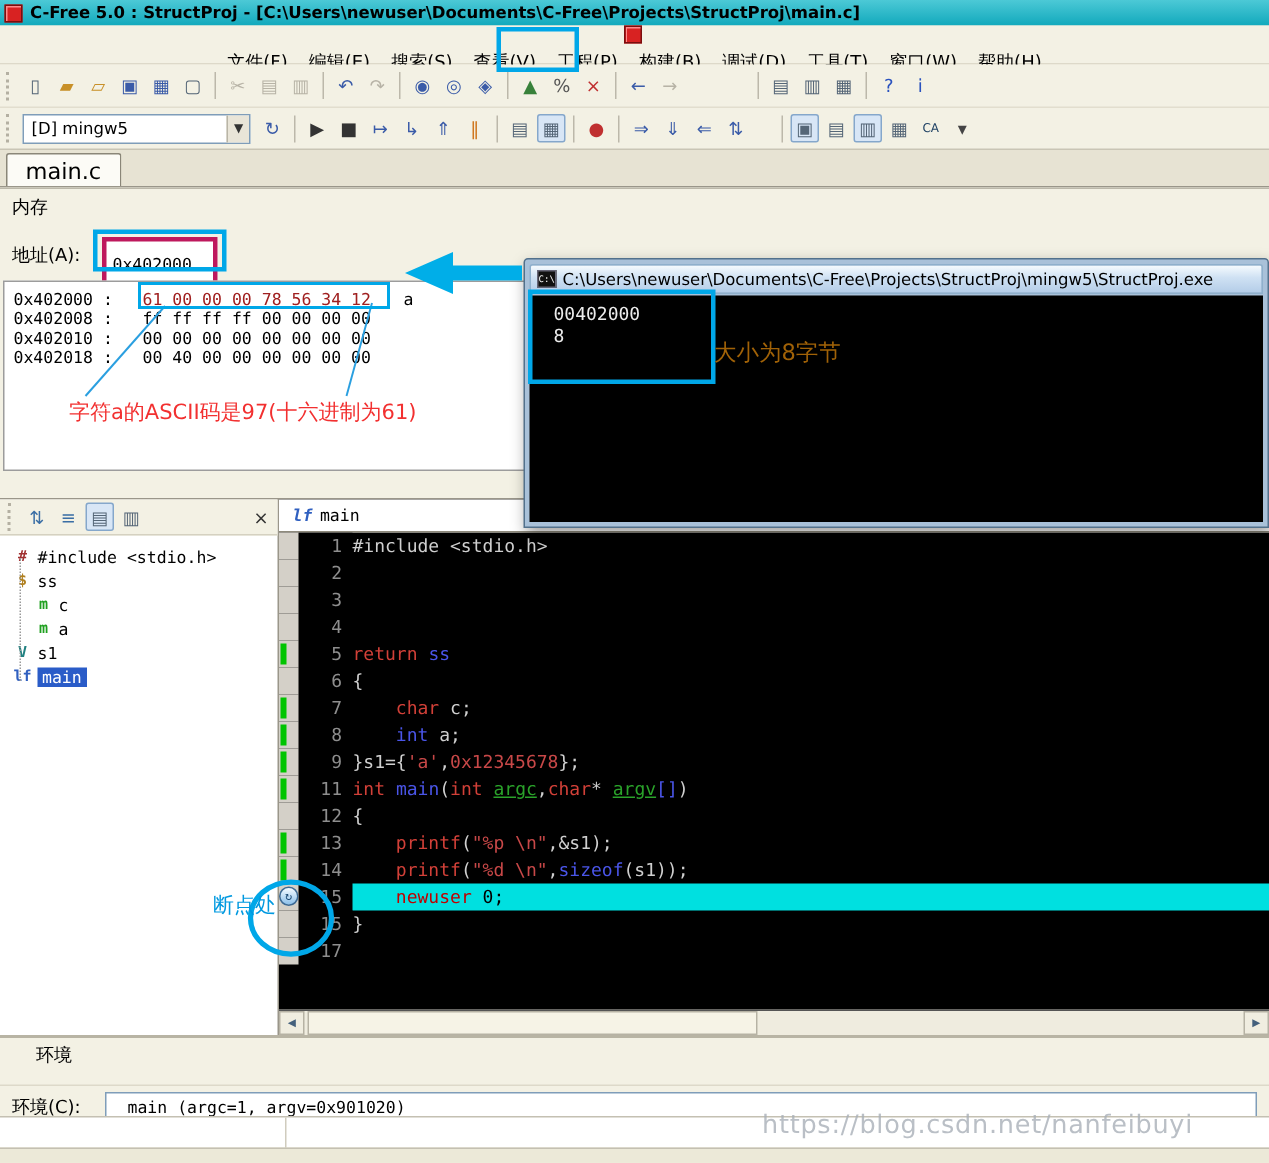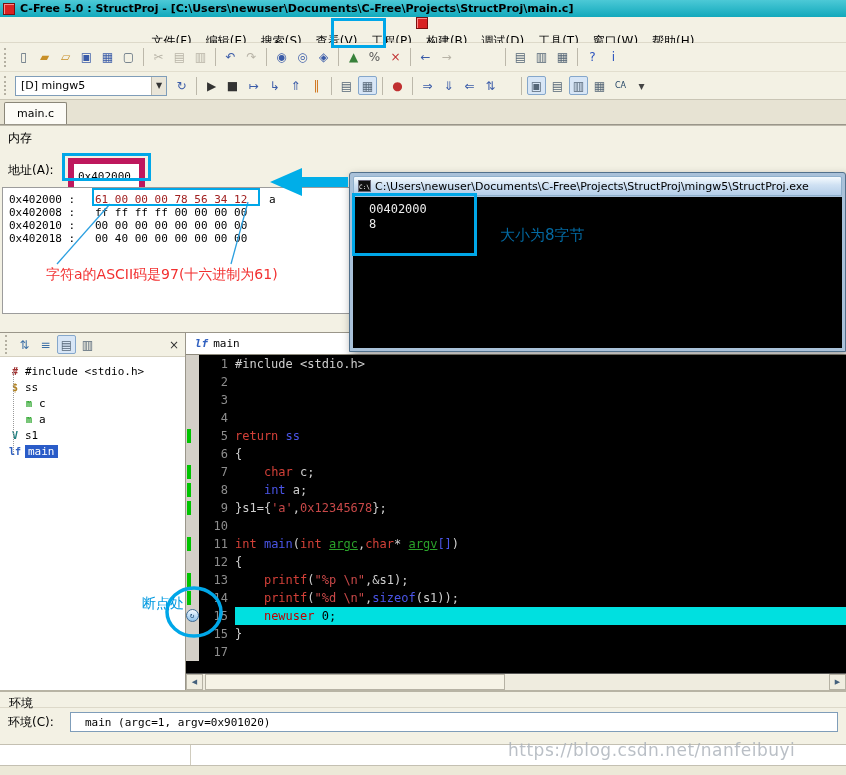--- a/index.html
+++ b/index.html
@@ -39,28 +39,28 @@
   .tbsep { width:1px; height:18px; background:#bcb8aa; margin:0 4px; flex:none; }
   .combo { width:152px; height:20px; background:#fff; border:1px solid #7f9db9; display:flex;
     align-items:center; font-size:11px; padding-left:5px; margin:0 4px 0 2px; flex:none; }
   .combo .dd { margin-left:auto; width:15px; height:18px; background:#e9e5d8; border-left:1px solid #b9b5a7;
     display:flex; align-items:center; justify-content:center; font-size:8px; color:#333; }
 
   
   .tabbar { position:absolute; left:0; top:100px; width:846px; height:25px; background:#e7e3d3;
     border-bottom:1px solid #9a968a; display:flex; align-items:flex-end; padding-left:4px; }
   .tab { height:22px; background:#fcfbf6; border:1px solid #8a8678; border-bottom:none;
-    border-radius:2px 2px 0 0; padding:0 12px; display:flex; align-items:center; font-size:11px; }
+    border-radius:2px 2px 0 0; padding:0 12px; display:flex; align-items:center; font-size:15px; }
 
   
   .mempanel { position:absolute; left:0; top:125px; width:846px; height:207px; background:#f3f1e4;
     border-top:1px solid #bcb8aa; }
   .mem-header { position:absolute; left:8px; top:4px; font-size:12px; }
   .addr-label { position:absolute; left:8px; top:36px; font-size:12px; }
-  .addr-input { position:absolute; left:68px; top:32px; width:77px; height:36px; border:6px solid #be185d;
+  .addr-input { position:absolute; left:68px; top:32px; width:77px; height:36px; border:3px solid #be185d;
     font-family:"DejaVu Sans Mono",monospace; font-size:11px; padding:2px 4px; }
   .memview { position:absolute; left:2px; top:61px; width:842px; height:127px; background:#fff;
     border:1px solid #9c9c9c; padding:5px 0 0 6px; font-family:"DejaVu Sans Mono","Liberation Mono",monospace; font-size:11px; }
   .memrow { display:flex; height:13px; line-height:13px; white-space:pre; }
   .maddr { width:86px; flex:none; }
   .mhex  { width:160px; flex:none; }
   .memrow.changed .mhex { color:#a02020; }
   .mascii { margin-left:14px; }
 
   
@@ -105,21 +105,21 @@
   .seg.typ { color:#4a55e8; }
   .seg.str { color:#c84848; }
   .seg.arg { color:#2aa22a; text-decoration:underline; }
   .cl.current .code { background:#00e0e0; }
   .cl.current .seg.pln { color:#000; }
   .cl.current .seg.kw { color:#c00000; }
 
   
   .envpanel { position:absolute; left:0; top:690px; width:846px; height:85px; background:#f3f1e4;
     border-top:2px solid #b8b4a4; }
-  .env-header { height:16px; font-size:12px; padding:3px 9px; border-bottom:1px solid #ddd9c9; }
+  .env-header { height:32px; font-size:12px; padding:3px 24px; border-bottom:1px solid #ddd9c9; }
   .env-row { display:flex; align-items:center; padding:4px 8px 0 8px; }
   .env-label { width:62px; font-size:12px; flex:none; }
   .env-combo { flex:1; height:20px; background:#fff; border:1px solid #7f9db9; font-family:"DejaVu Sans Mono",monospace;
     font-size:11px; display:flex; align-items:center; padding-left:14px; }
   .env-extra { position:absolute; left:0; top:52px; width:846px; height:21px; background:#fff; border-top:1px solid #c4c0b2; }
   .env-extra .vline { position:absolute; left:190px; top:0; height:21px; border-left:1px solid #d0ccbe; }
   .env-bottom { position:absolute; left:0; top:73px; width:846px; height:12px; background:#ece9d8; border-top:1px solid #c4c0b2; }
 
   
   .console { position:absolute; left:349px; top:172px; width:497px; height:180px; z-index:30;
@@ -135,21 +135,21 @@
   .conline { height:15px; line-height:15px; }
 
   
   .ann-box { position:absolute; border:3px solid #00a7e8; z-index:60; pointer-events:none; }
   #ann-debug   { left:331px; top:18px;  width:55px;  height:30px; }
   #ann-addr    { left:62px;  top:153px; width:89px;  height:28px; }
   #ann-memrow  { left:92px;  top:188px; width:168px; height:18px; border-width:2px; }
   #ann-console { left:352px; top:193px; width:125px; height:63px; }
   .ann-text { position:absolute; z-index:60; pointer-events:none; white-space:nowrap; }
   #ann-ascii { left:46px;  top:266px; color:#f23030; font-size:14px; }
-  #ann-size  { left:500px; top:226px; color:#0369a1; font-size:15px; }
+  #ann-size  { left:476px; top:226px; color:#a16207; font-size:15px; }
   #ann-bp    { left:118px; top:595px; color:#0099e0; font-size:14px;padding-left:24px; }
   #overlay-svg { position:absolute; left:0; top:0; width:846px; height:775px; z-index:58; pointer-events:none; }
 
   .watermark { position:absolute; left:508px; top:740px; z-index:45; color:#a9b0b8; opacity:.8;
     font-size:17px; letter-spacing:.5px; pointer-events:none; }
 </style>
 </head>
 <body>
 
 <div class="titlebar">
@@ -317,21 +317,20 @@
   <div class="codearea" id="codelines">
       <div class="cl"><span class="gut"></span><span class="num">1</span><span class="code"><span class="seg pln">#include &lt;stdio.h&gt;</span></span></div>
       <div class="cl"><span class="gut"></span><span class="num">2</span><span class="code"></span></div>
       <div class="cl"><span class="gut"></span><span class="num">3</span><span class="code"></span></div>
       <div class="cl"><span class="gut"></span><span class="num">4</span><span class="code"></span></div>
       <div class="cl"><span class="gut"><span class="gmark"></span></span><span class="num">5</span><span class="code"><span class="seg kw">return</span><span class="seg pln"> </span><span class="seg typ">ss</span></span></div>
       <div class="cl"><span class="gut"></span><span class="num">6</span><span class="code"><span class="seg pln">{</span></span></div>
       <div class="cl"><span class="gut"><span class="gmark"></span></span><span class="num">7</span><span class="code"><span class="seg pln">    </span><span class="seg kw">char</span><span class="seg pln"> c;</span></span></div>
       <div class="cl"><span class="gut"><span class="gmark"></span></span><span class="num">8</span><span class="code"><span class="seg pln">    </span><span class="seg typ">int</span><span class="seg pln"> a;</span></span></div>
       <div class="cl"><span class="gut"><span class="gmark"></span></span><span class="num">9</span><span class="code"><span class="seg pln">}s1={</span><span class="seg str">'a'</span><span class="seg pln">,</span><span class="seg str">0x12345678</span><span class="seg pln">};</span></span></div>
-      <div class="cl"><span class="gut"></span><span class="num">10</span><span class="code"></span></div>
       <div class="cl"><span class="gut"><span class="gmark"></span></span><span class="num">11</span><span class="code"><span class="seg kw">int</span><span class="seg pln"> </span><span class="seg typ">main</span><span class="seg pln">(</span><span class="seg kw">int</span><span class="seg pln"> </span><span class="seg arg">argc</span><span class="seg pln">,</span><span class="seg kw">char</span><span class="seg pln">* </span><span class="seg arg">argv</span><span class="seg typ">[]</span><span class="seg pln">)</span></span></div>
       <div class="cl"><span class="gut"></span><span class="num">12</span><span class="code"><span class="seg pln">{</span></span></div>
       <div class="cl"><span class="gut"><span class="gmark"></span></span><span class="num">13</span><span class="code"><span class="seg pln">    </span><span class="seg kw">printf</span><span class="seg pln">(</span><span class="seg str">"%p \n"</span><span class="seg pln">,&amp;s1);</span></span></div>
       <div class="cl"><span class="gut"><span class="gmark"></span></span><span class="num">14</span><span class="code"><span class="seg pln">    </span><span class="seg kw">printf</span><span class="seg pln">(</span><span class="seg str">"%d \n"</span><span class="seg pln">,</span><span class="seg typ">sizeof</span><span class="seg pln">(s1));</span></span></div>
       <div class="cl current"><span class="gut"><span class="bpicon">↻</span></span><span class="num">15</span><span class="code"><span class="seg pln">    </span><span class="seg kw">newuser</span><span class="seg pln"> 0;</span></span></div>
       <div class="cl"><span class="gut"></span><span class="num">15</span><span class="code"><span class="seg pln">}</span></span></div>
       <div class="cl"><span class="gut"></span><span class="num">17</span><span class="code"></span></div>
     </div>
   <div class="hscroll" id="ed-hscroll">
     <span class="sbtn">◀</span>

